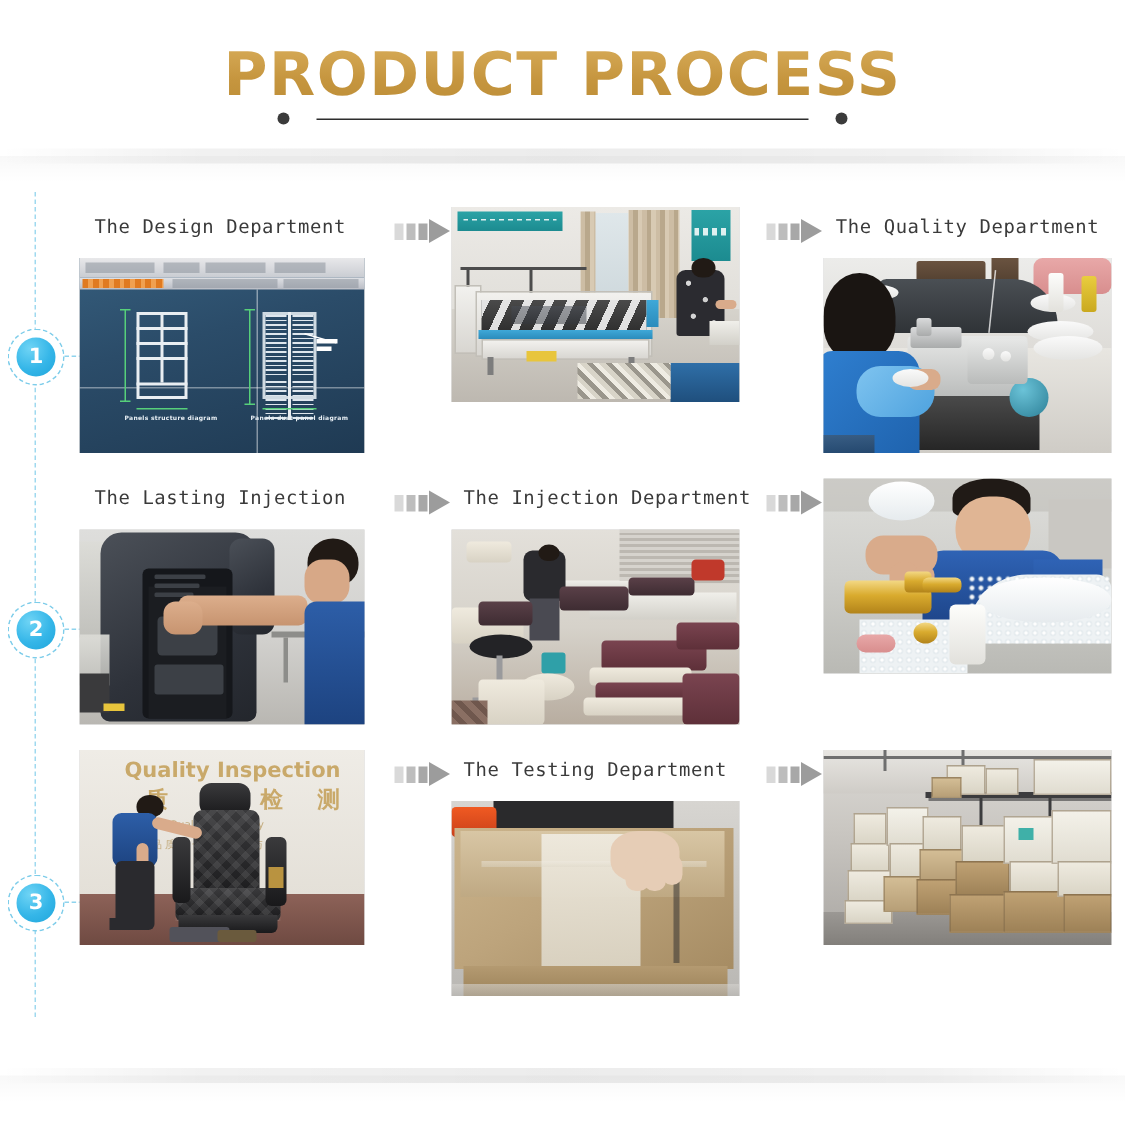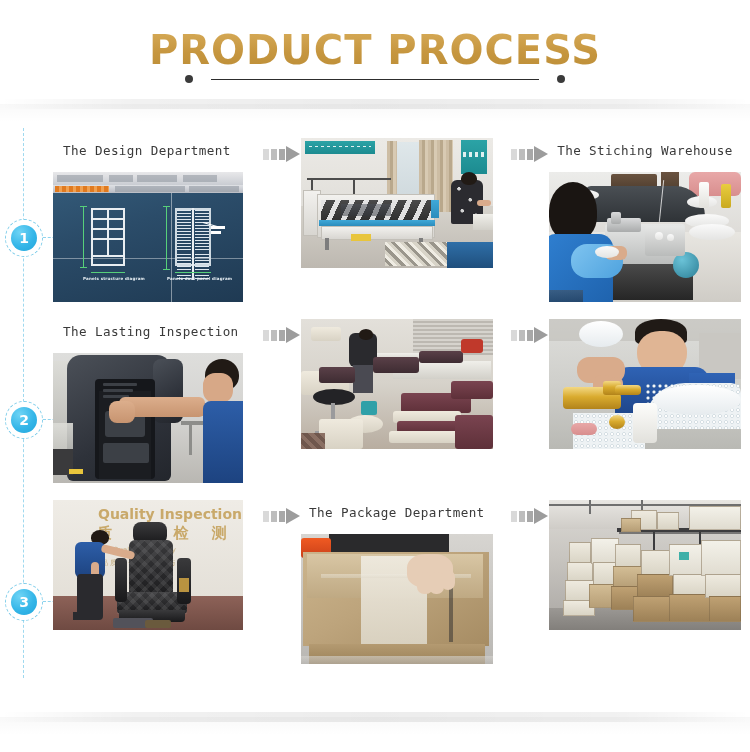--- a/index.html
+++ b/index.html
@@ -386,21 +386,21 @@
       </div>
 
       <div class="arrow a2">
         <div class="blk b1"></div>
           <div class="blk b2"></div>
           <div class="blk b3"></div>
           <div class="head"></div>
       </div>
 
       <div class="cell c3">
-        <div class="cell-label">The Stiching Warehouse</div>
+        <div class="cell-label">The Quality Department</div>
         <div class="photo">
           <div class="sew-wall"></div>
           <div class="sew-table"></div>
           <div class="box-brown" style="left:62px;top:2px;width:46px;height:18px;border-radius:2px;"></div>
           <div class="box-brown" style="left:112px;top:0px;width:18px;height:22px;"></div>
           <div class="pink" style="left:140px;top:0px;width:52px;height:24px;border-radius:6px;"></div>
           <div class="sew-mat" style="left:36px;top:14px;width:120px;height:36px;border-radius:6px 30px 4px 4px;"></div>
           <div class="plate" style="left:24px;top:18px;width:26px;height:10px;"></div>
           <div class="plate" style="left:138px;top:24px;width:30px;height:12px;"></div>
           <div class="spool" style="left:150px;top:10px;width:10px;height:26px;"></div>
@@ -424,21 +424,21 @@
           <div class="skin" style="left:56px;top:74px;width:22px;height:14px;border-radius:6px;"></div>
           <div class="plate" style="left:46px;top:74px;width:24px;height:12px;"></div>
           <div class="sew-base" style="left:-4px;top:118px;width:38px;height:12px;opacity:.5;"></div>
         </div>
       </div>
     </div>
 
     <div class="row">
 
       <div class="cell c1">
-        <div class="cell-label">The Lasting Inspection</div>
+        <div class="cell-label">The Lasting Injection</div>
         <div class="photo w190">
           <div class="las-bg"></div>
           <div class="wrap-plastic" style="left:0px;top:8px;width:24px;height:64px;"></div>
           <div class="bench" style="left:128px;top:68px;width:62px;height:4px;"></div>
           <div class="bench" style="left:136px;top:72px;width:3px;height:30px;"></div>
           <div class="bench" style="left:176px;top:72px;width:3px;height:30px;"></div>
           <div class="chairback" style="left:14px;top:2px;width:104px;height:126px;"></div>
           <div class="chairback" style="left:100px;top:6px;width:30px;height:64px;border-radius:8px;"></div>
           <div class="chair-inner" style="left:42px;top:26px;width:60px;height:100px;"></div>
           <div class="mech" style="left:46px;top:38px;width:52px;height:88px;"></div>
@@ -459,20 +459,21 @@
       </div>
 
       <div class="arrow a1">
         <div class="blk b1"></div>
           <div class="blk b2"></div>
           <div class="blk b3"></div>
           <div class="head"></div>
       </div>
 
       <div class="cell c2">
+        <div class="cell-label">The Injection Department</div>
         <div class="photo">
           <div class="inj-bg"></div>
           <div class="inj-blind" style="left:112px;top:0px;width:80px;height:36px;"></div>
           <div class="cushion-cream" style="left:10px;top:8px;width:30px;height:14px;"></div>
           <div class="tbl-white" style="left:56px;top:34px;width:100px;height:8px;"></div>
           <div class="tbl-white" style="left:92px;top:42px;width:98px;height:18px;"></div>
           <div class="worker-dark" style="left:48px;top:14px;width:28px;height:34px;border-radius:6px;"></div>
           <div class="head-dark" style="left:58px;top:10px;width:14px;height:11px;"></div>
           <div class="worker-dark" style="left:52px;top:46px;width:20px;height:28px;background:#4a4a52;"></div>
           <div class="cushion-dark" style="left:72px;top:38px;width:46px;height:16px;"></div>
@@ -528,21 +529,21 @@
         </div>
       </div>
     </div>
 
     <div class="row">
 
       <div class="cell c1">
         <div class="photo w190">
           <div class="ti-wall"></div>
           <div class="ti-floor"></div>
-          <div class="ti-title" style="left:45px;top:6px;font-size:14px;">Quality Inspection</div>
+          <div class="ti-title" style="left:30px;top:6px;font-size:14px;">Quality Inspection</div>
           <div class="ti-cn" style="left:44px;top:24px;font-size:15px;letter-spacing:9px;">质 量 检 测 台</div>
           <div class="ti-sub" style="left:60px;top:46px;font-size:7px;">Quality first verify</div>
           <div class="ti-sub" style="left:48px;top:58px;font-size:7px;letter-spacing:2px;">品质第一 全员参与</div>
 
           <div class="ti-chair" style="left:80px;top:22px;width:34px;height:22px;border-radius:8px;"></div>
           <div class="ti-chair" style="left:76px;top:40px;width:44px;height:62px;">
               <div class="ti-chair-quilt"></div>
             </div>
           <div class="ti-chair" style="left:64px;top:92px;width:70px;height:22px;border-radius:4px;">
               <div class="ti-chair-quilt"></div>
@@ -564,21 +565,21 @@
       </div>
 
       <div class="arrow a1">
         <div class="blk b1"></div>
           <div class="blk b2"></div>
           <div class="blk b3"></div>
           <div class="head"></div>
       </div>
 
       <div class="cell c2">
-        <div class="cell-label">The Package Department</div>
+        <div class="cell-label">The Testing Department</div>
         <div class="photo">
           <div class="pk-bg"></div>
           <div class="pk-dark" style="left:28px;top:0px;width:120px;height:22px;"></div>
           <div class="dispenser" style="left:0px;top:4px;width:30px;height:20px;"></div>
           <div class="dispenser" style="left:8px;top:20px;width:14px;height:8px;background:#d8501e;"></div>
           <div class="carton" style="left:2px;top:18px;width:186px;height:94px;"></div>
           <div class="carton-flap" style="left:6px;top:20px;width:176px;height:44px;"></div>
           <div class="tape" style="left:60px;top:22px;width:66px;height:88px;"></div>
           <div class="tape" style="left:20px;top:40px;width:150px;height:4px;opacity:.45;"></div>
           <div class="pk-dark" style="left:148px;top:52px;width:4px;height:56px;opacity:.5;"></div>

